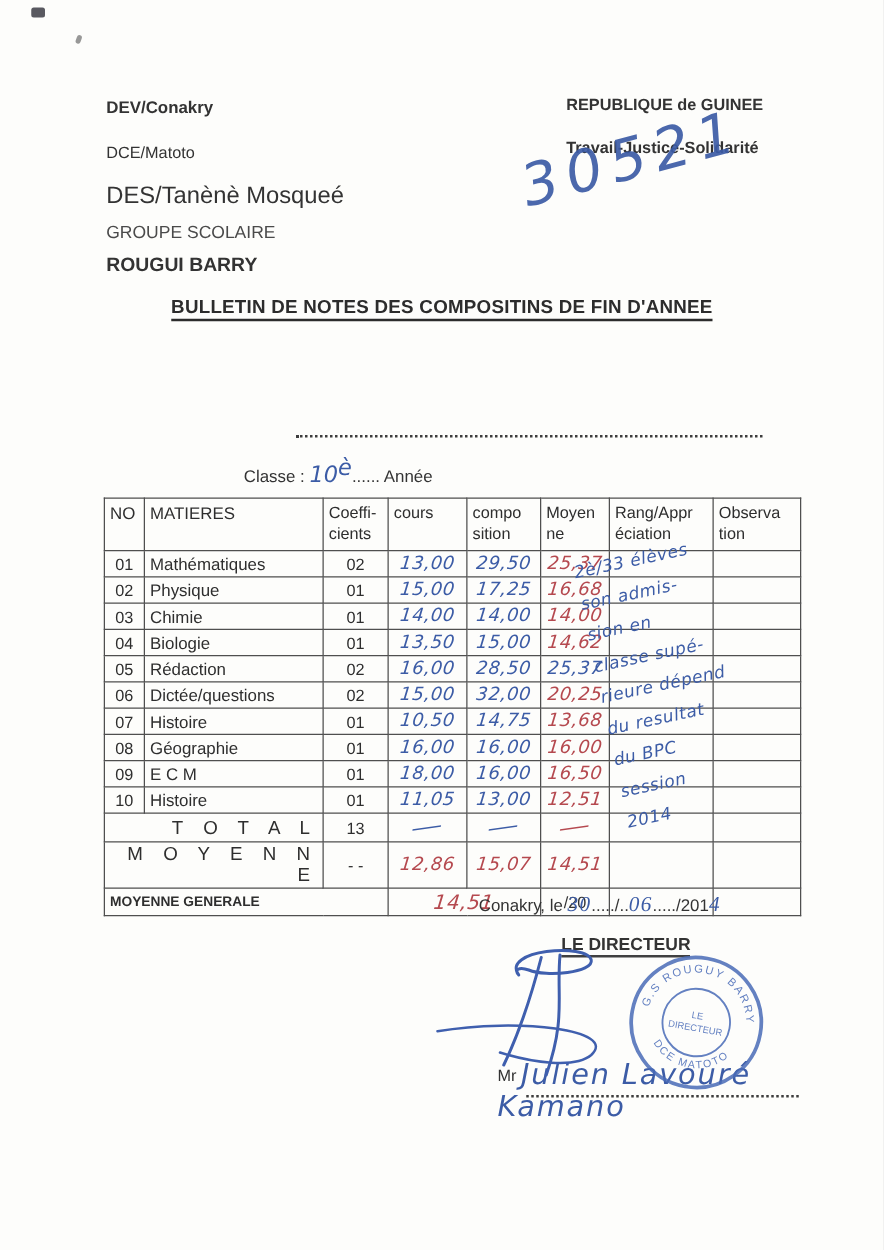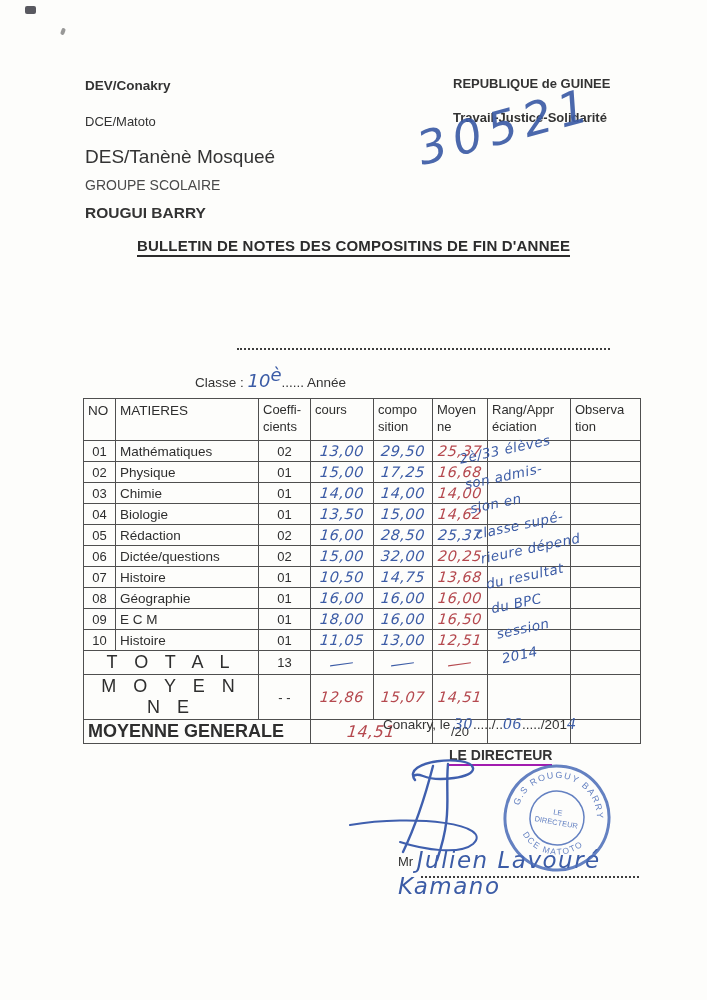--- a/index.html
+++ b/index.html
@@ -55,36 +55,36 @@
   table.notes td, table.notes th { border:1.4px solid #4f4f4f; padding:1px 4px; vertical-align:middle; }
   table.notes th { font-weight:normal; text-align:left; vertical-align:top; padding-top:3px; height:42px; line-height:1.3; }
   table.notes th span { display:block; }
   th.hb { font-weight:bold; font-size:13.5px; }
   td.c { text-align:center; }
   tr.datarow { height:21px; }
   td.subj { padding-left:13px; font-size:13.5px; }
   .hw { font-family:"DejaVu Sans", sans-serif; font-style:italic; font-size:14.5px;
         display:inline-block; transform:skewX(-6deg); letter-spacing:.5px; font-weight:500; }
   .hwdash { font-size:17px; transform:rotate(-8deg) scaleX(1.5); }
-  td.totlbl { letter-spacing:6px; text-align:center; font-size:18px; }
+  td.totlbl { letter-spacing:6px; text-align:right; font-size:15px; }
   tr.genrow td { height:22px; }
-  td.genlbl { font-weight:bold; font-size:18px; padding-left:6px; }
+  td.genlbl { font-weight:bold; font-size:11px; padding-left:6px; }
 
   
   .rang-note {
     left:457px; top:447px; width:128px; line-height:25.5px; font-size:13.5px;
     transform:rotate(-12deg); transform-origin:left top; z-index:5; letter-spacing:.5px;
   }
   .rang-note span { display:block; white-space:nowrap; }
 
   
   .date-line { left:383px; top:714px; font-size:13.5px; }
   .date-line .hand { font-size:17px; letter-spacing:1px;font-family:Liberation Serif, serif; }
   .dir-label { left:449px; top:747px; font-size:14px; font-weight:bold;
-               border-bottom:2px solid #a21caf; padding-bottom:1px; }
+               border-bottom:2px solid #404040; padding-bottom:1px; }
   .sig-svg { left:345px; top:752px; z-index:2; }
   .stamp-svg { left:487px; top:748px; z-index:3; transform:rotate(10deg); opacity:.85; }
   .name-line { left:398px; top:845px; font-size:13px; }
   .name-line .hand { font-size:23px; letter-spacing:1.5px; position:relative; top:2px; }
   .name-dots { left:421px; top:876px; width:218px; border-bottom:2px dotted #3d3d3d; }
 </style>
 </head>
 <body>
 
 <div class="page">

